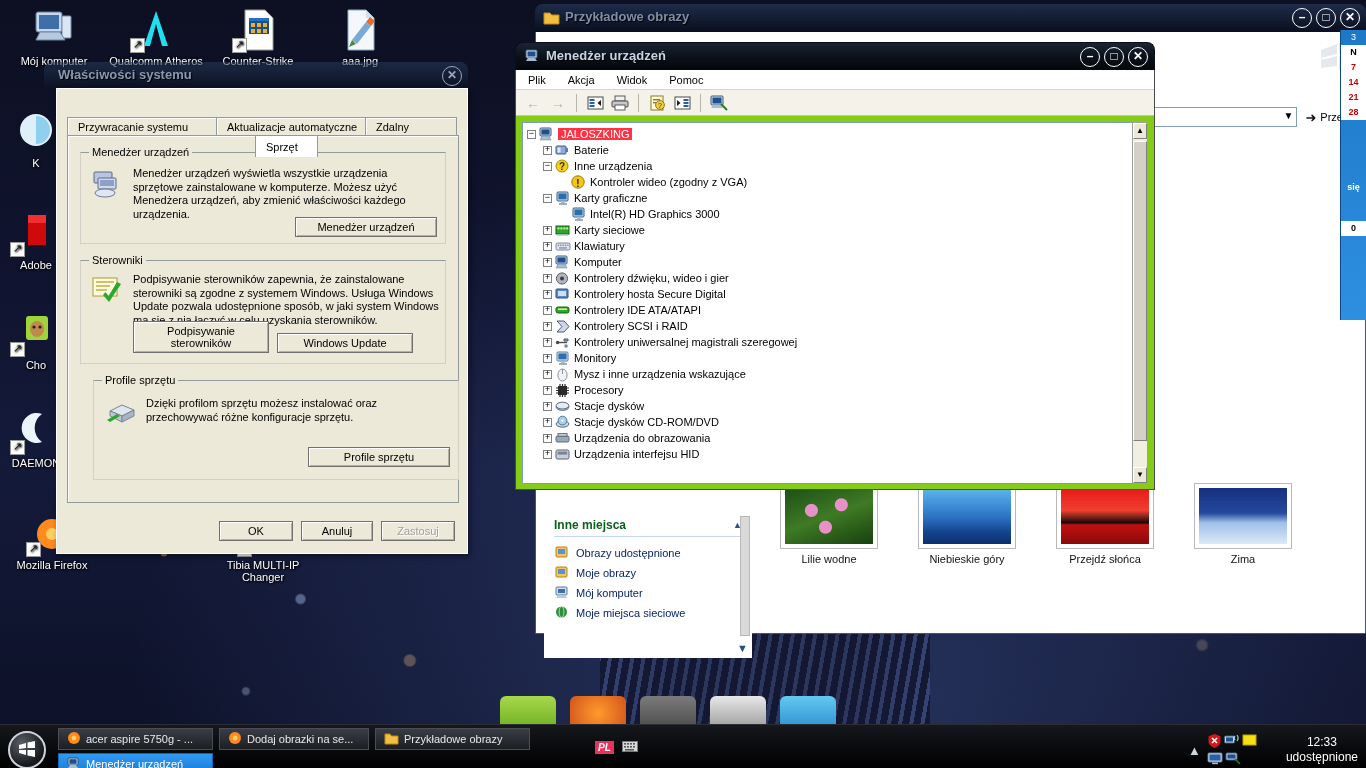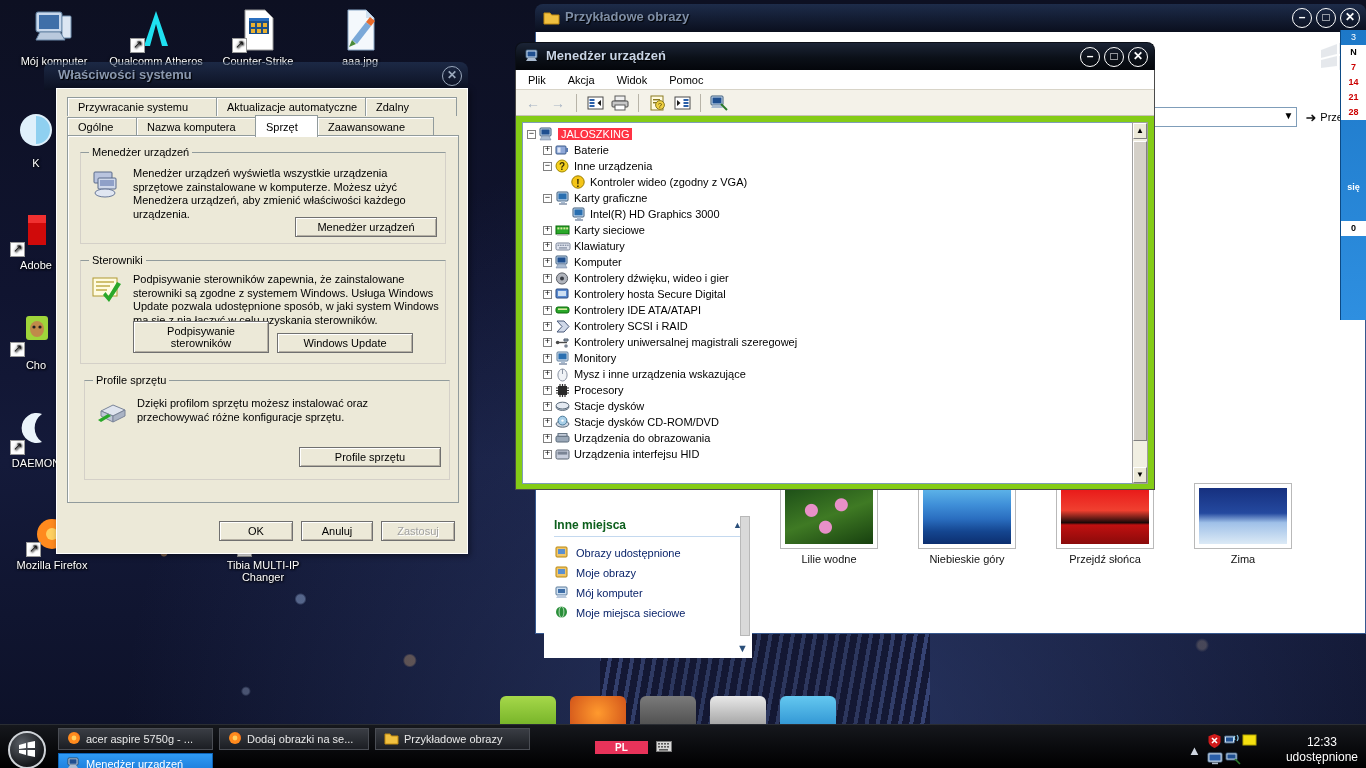--- a/index.html
+++ b/index.html
@@ -57,21 +57,21 @@
   .cbtn { width:20px; height:20px; border-radius:50%; border:1.6px solid #fff; color:#fff;
           font-size:12px; line-height:17px; text-align:center; background:transparent; font-weight:bold; }
 
   
   #sysprop { left:44px; top:62px; width:424px; height:492px; }
   #sysprop .tbar { background:linear-gradient(180deg, rgba(40,60,95,.55), rgba(10,16,30,.55));
                    border-bottom:0; }
   #sysprop .body { position:absolute; left:12px; top:26px; width:412px; height:466px;
                    background:#ece9d8; border:1px solid #fff; box-shadow:2px 2px 6px rgba(0,0,0,.45); }
   .tabstrip { position:absolute; left:10px; top:8px; width:392px; }
-  .tabrow { display:flex; }
+  .tabrow { display:flex;margin-top:20px; }
   .tab { flex:0 0 auto; border:1px solid #919b9c; border-bottom:none; background:#ece9d8;
          padding:3px 10px 3px; font-size:11px; margin-right:-1px; position:relative;
          box-shadow:inset 1px 1px 0 #fff; white-space:nowrap; }
   .tab.sel { background:#fff; z-index:5; padding-bottom:4px; margin-top:-2px; padding-top:5px; }
   .tabpanel { position:absolute; left:10px; top:46px; width:392px; height:368px;
               background:#ece9d8; border:1px solid #919b9c; box-shadow:inset 1px 1px 0 #fff; }
   .grp { position:absolute; border:1px solid #d4d0c8; border-top-color:#919b9c; }
   .grp > .lg { position:absolute; top:-7px; left:8px; background:#ece9d8; padding:0 3px; font-size:11px; color:#000; }
   .gtxt { font-size:11px; line-height:13.5px; color:#000; }
   .xpbtn { background:#ece9d8; border:1px solid #707070; box-shadow:inset 1px 1px 0 #fff, inset -1px -1px 0 #b5b0a4;
@@ -137,21 +137,21 @@
              border-top:1px solid #2a2d33; }
   #startbtn { position:absolute; left:8px; top:6px; width:38px; height:38px; border-radius:50%;
               background:radial-gradient(circle at 35% 30%, #5a5f66, #16181c 70%);
               border:2px solid #cfd3d8; display:flex; align-items:center; justify-content:center; }
   .tskbtn { height:22px; display:flex; align-items:center; gap:5px; padding:0 8px; font-size:11px;
             color:#e8e8e8; background:linear-gradient(180deg,#3a3d44,#1c1e23); border:1px solid #4a4d54;
             white-space:nowrap; overflow:hidden; }
   .tskbtn.active { background:linear-gradient(180deg,#2f9bf5,#1877d6); border-color:#0d64b8; color:#fff; }
   #tray { position:absolute; right:8px; top:0; height:50px; display:flex; align-items:center; gap:6px; }
   #clock { color:#fff; font-size:12px; text-align:center; line-height:15px;margin-left:21px; }
-  .langbox { background:#e8335a; color:#fff; font-size:10px; font-weight:bold; padding:1px 20px; }
+  .langbox { background:#e8335a; color:#fff; font-size:10px; font-weight:bold; padding:1px 3px;font-style:italic; }
 </style>
 </head>
 <body>
 
 <div id="desktop">
   <div class="figure"></div>
   <div class="dockrow">
     <div class="dk" style="background:linear-gradient(180deg,#a6d84a,#6fae23)"></div>
     <div class="dk" style="background:radial-gradient(circle at 50% 50%,#ff9a2e,#d2541a)"></div>
     <div class="dk" style="background:linear-gradient(180deg,#7a7a7a,#4a4a4a)"></div>
@@ -447,21 +447,21 @@
         </span>
         <div class="gtxt" style="position:absolute;left:52px;top:12px;width:306px">Podpisywanie sterowników zapewnia, że zainstalowane sterowniki są zgodne z systemem Windows. Usługa Windows Update pozwala udostępnione sposób, w jaki system Windows ma się z nią łączyć w celu uzyskania sterowników.</div>
         <div class="xpbtn" style="position:absolute;left:52px;bottom:10px;width:136px">
           <span>Podpisywanie sterowników</span>
         </div>
         <div class="xpbtn" style="position:absolute;left:196px;bottom:10px;width:136px">
           <span>Windows Update</span>
         </div>
       </div>
 
-      <div class="grp" style="left:16px;top:244px;width:366px;height:100px;">
+      <div class="grp" style="left:25px;top:244px;width:366px;height:100px;">
         <span class="lg">Profile sprzętu</span>
         <span style="position:absolute;left:10px;top:16px">
           <svg width="32" height="32" viewBox="0 0 32 32">
               <path d="M6 14 L18 8 L30 13 L18 19 Z" fill="#dfe4ee" stroke="#7a8498"></path>
               <path d="M6 14v5l12 6v-6z" fill="#bfc7d6" stroke="#7a8498"></path>
               <path d="M18 19v6l12-6v-6z" fill="#aab3c4" stroke="#7a8498"></path>
               <path d="M3 23 L13 17 l3 2 -10 6z" fill="#2aa82a"></path>
             </svg>
         </span>
         <div class="gtxt" style="position:absolute;left:52px;top:16px;width:306px">Dzięki profilom sprzętu możesz instalować oraz przechowywać różne konfiguracje sprzętu.</div>

